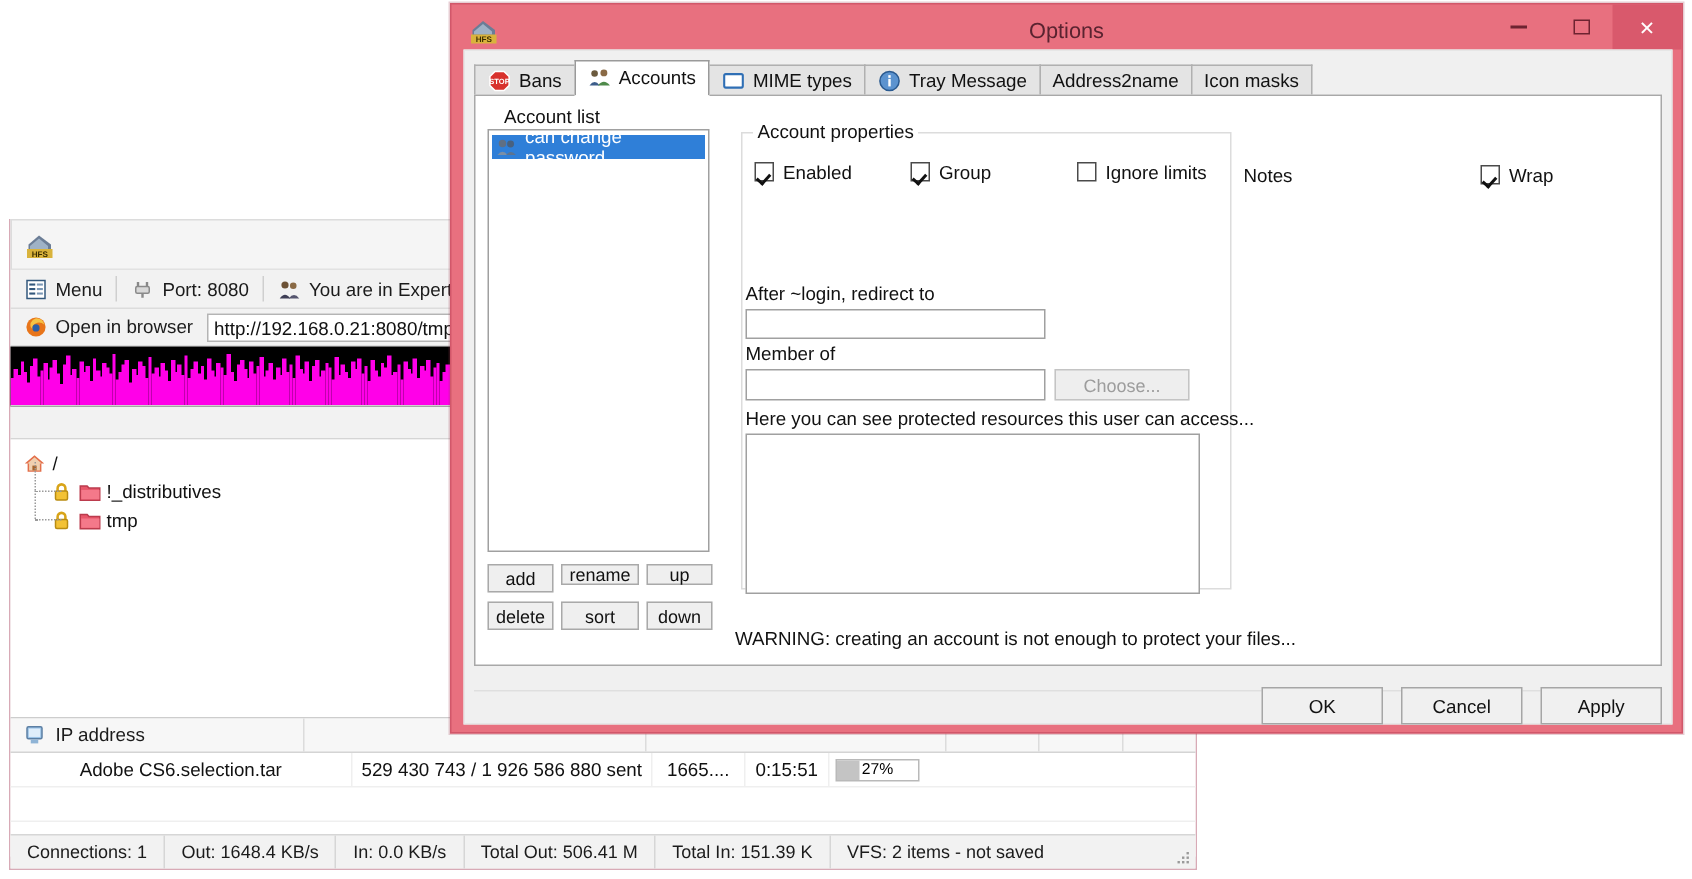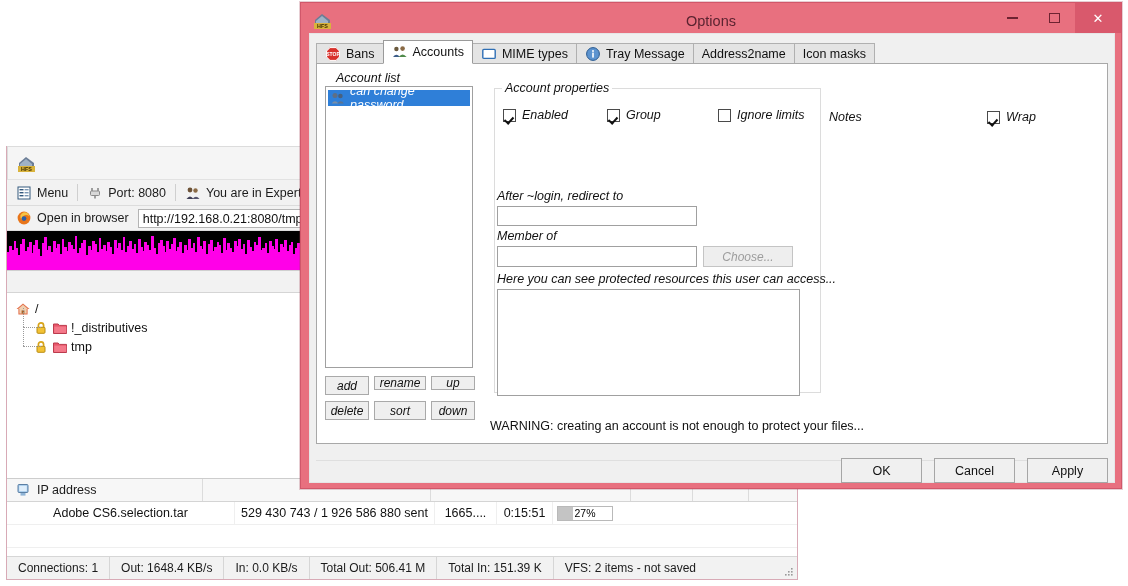--- a/index.html
+++ b/index.html
@@ -175,40 +175,40 @@
     margin-right: -1px;
   }
   .tab.active {
     background: #ffffff; height: 24px;
     border-color: #9a9a9a; border-bottom: 1px solid #ffffff;
     z-index: 3;
   }
   #tab-content {
     position: absolute; left: 6px; top: 29px;
     width: 792px; height: 381px;
-    background: #ffffff; border: 1px solid #a8a8a8; font-style: italic;
+    background: #ffffff; border: 1px solid #a8a8a8;
   }
 
   .grp-label { position: absolute; font-size: 12.5px; color: #111; background: #fff; padding: 0 3px; }
   .grp-box { position: absolute; border: 1px solid #dcdcdc; }
 
   .txtbox {
     background: #fff; border: 1px solid #a0a0a0;
     font-size: 12.5px; color: #111; padding: 2px 4px;
     font-family: "Liberation Sans", sans-serif;
   }
   .btn {
     background: #efefef; border: 1px solid #a9a9a9;
     font-size: 12px; color: #111; text-align: center;
     font-family: "Liberation Sans", sans-serif;
     display: flex; align-items: center; justify-content: center;
   }
   .btn.disabled { color: #9d9d9d; background: #eeeeee; border-color: #c4c4c4; }
 
-  .chk { display: flex; align-items: flex-end; gap: 6px; font-size: 12.5px; color: #111; }
+  .chk { display: flex; align-items: flex-start; gap: 6px; font-size: 12.5px; color: #111; }
   .chkbox {
     width: 13px; height: 13px; background: #fff;
     border: 1px solid #4a4a4a; position: relative; flex: none;
   }
   .chkbox.on::after {
     content: ""; position: absolute; left: 2px; top: 5px;
     width: 4px; height: 7px; border: solid #111;
     border-width: 0 2px 2px 0; transform: rotate(42deg);
   }
 

